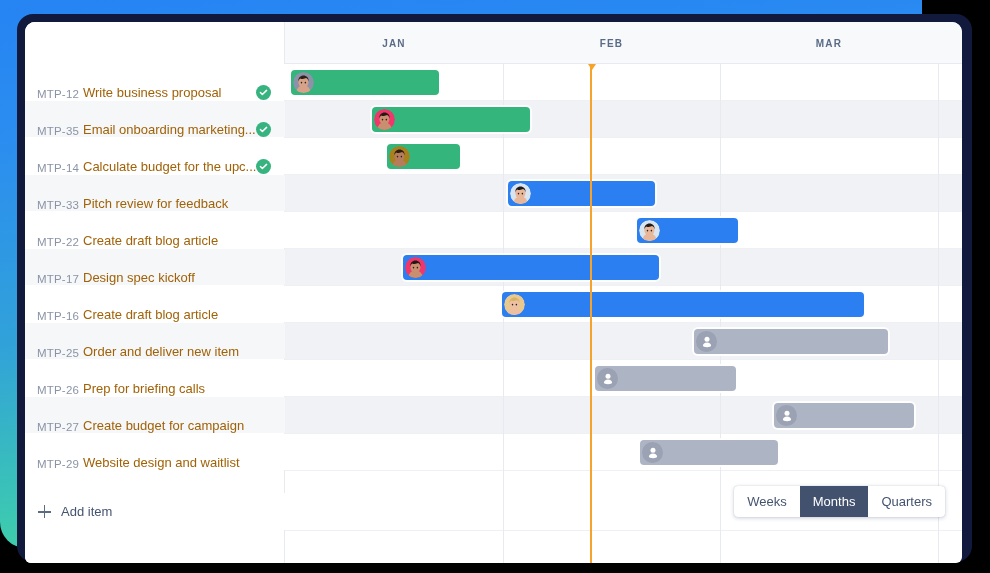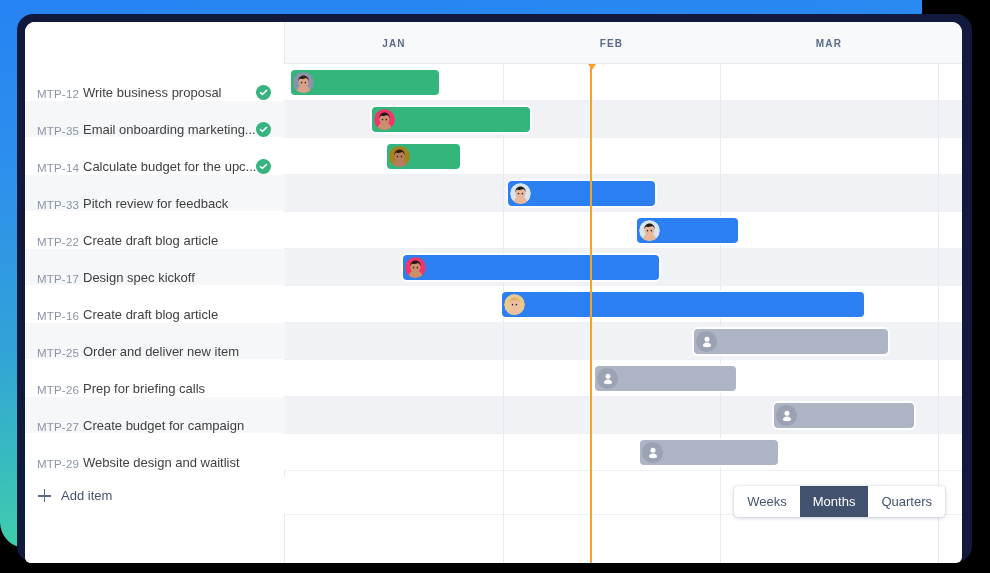--- a/index.html
+++ b/index.html
@@ -109,21 +109,21 @@
     background: #ffffff;
     z-index: 5;
   }
   .task-key {
     width: 58px; flex: 0 0 58px;
     padding-left: 12px;
     font-size: 11.5px; color: #8a94a6; letter-spacing: .2px;
   }
   .task-name {
     flex: 1 1 auto;
-    font-size: 13px; color: #404040;
+    font-size: 13px; color: #a16207;
     white-space: nowrap; overflow: hidden; text-overflow: clip;
     padding-right: 6px;
   }
   .done-badge {
     flex: 0 0 auto; margin-right: 14px;
     width: 15px; height: 15px; border-radius: 50%;
     background: #36b37e;
     display: flex; align-items: center; justify-content: center;
   }
   .done-badge svg { width: 9px; height: 9px; display: block; }
@@ -414,21 +414,21 @@
             </div>
             <div class="bar grey" style="left: 615px; width: 138px;">
               <span class="av-ph">
                 <svg viewBox="0 0 12 12" xmlns="http://www.w3.org/2000/svg" fill="#ffffff">
                   <circle cx="6" cy="3.3" r="2.5"></circle>
                   <path d="M6 6.4c-2.4 0-4.1 1.4-4.1 3.2 0 1.1 1.8 1.6 4.1 1.6s4.1-.5 4.1-1.6C10.1 7.8 8.4 6.4 6 6.4z"></path>
                 </svg>
               </span>
             </div>
           </div>
-          <div class="row row-add" style="top: 455px;">
+          <div class="row row-add" style="top: 471px;">
             <div class="add-left">
               <span class="plus-icon"></span>
               <span class="add-label">Add item</span>
             </div>
           </div>
         </div>
 
       <div class="today-line" id="today-line" style="left: 565px;"></div>
       <div class="today-cap" id="today-cap" style="left: 566px;"></div>
 

